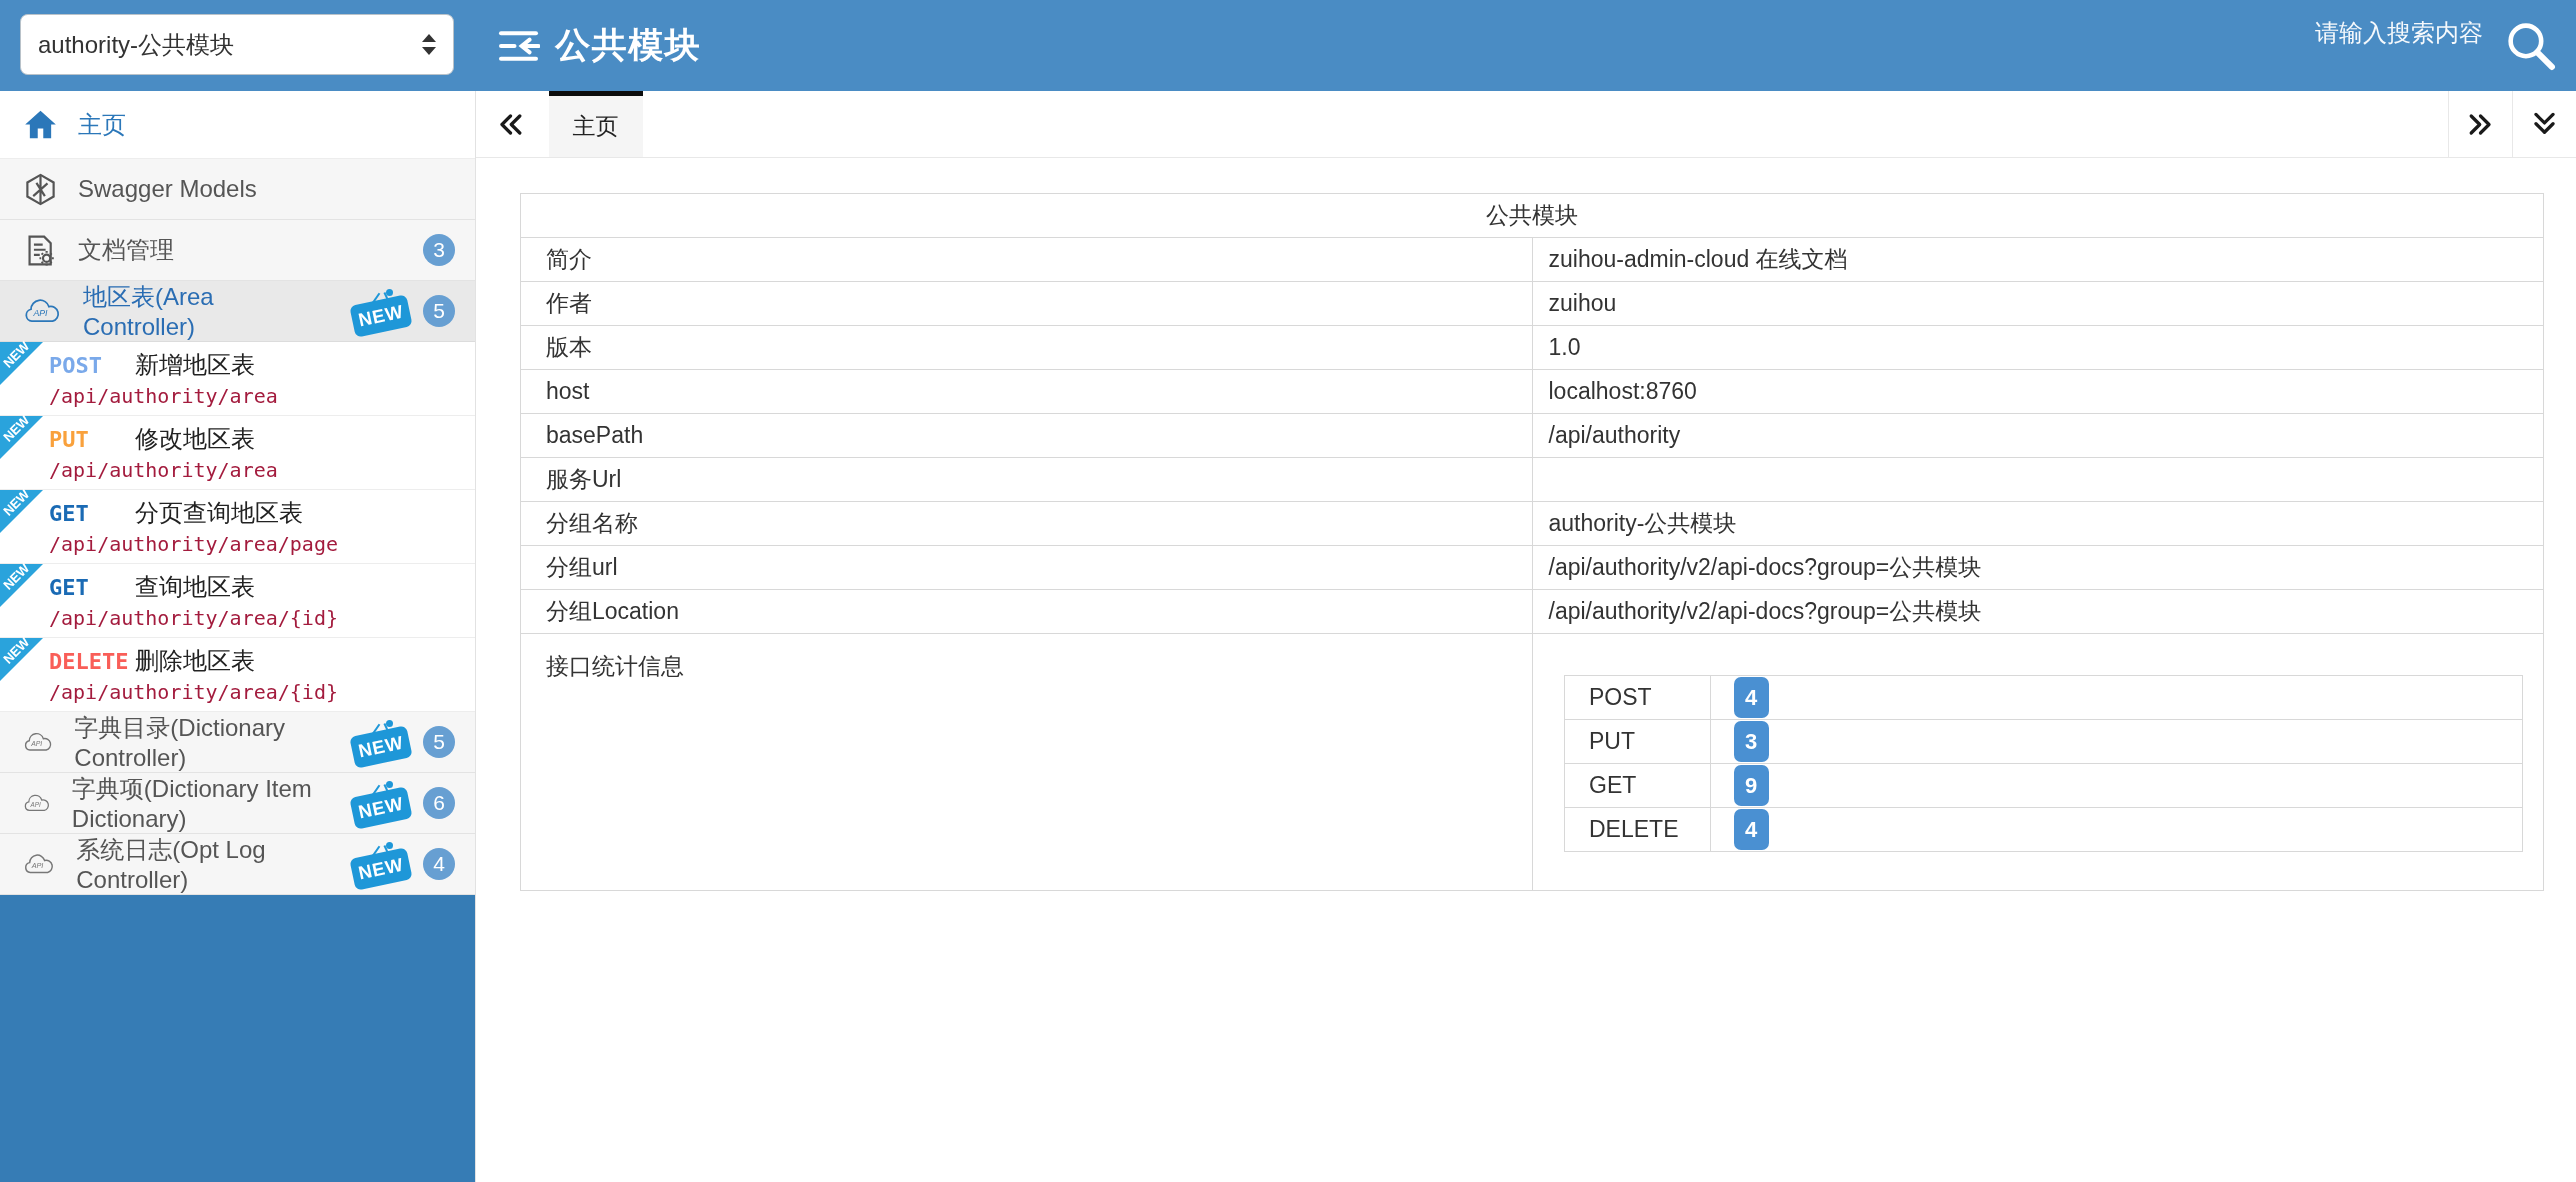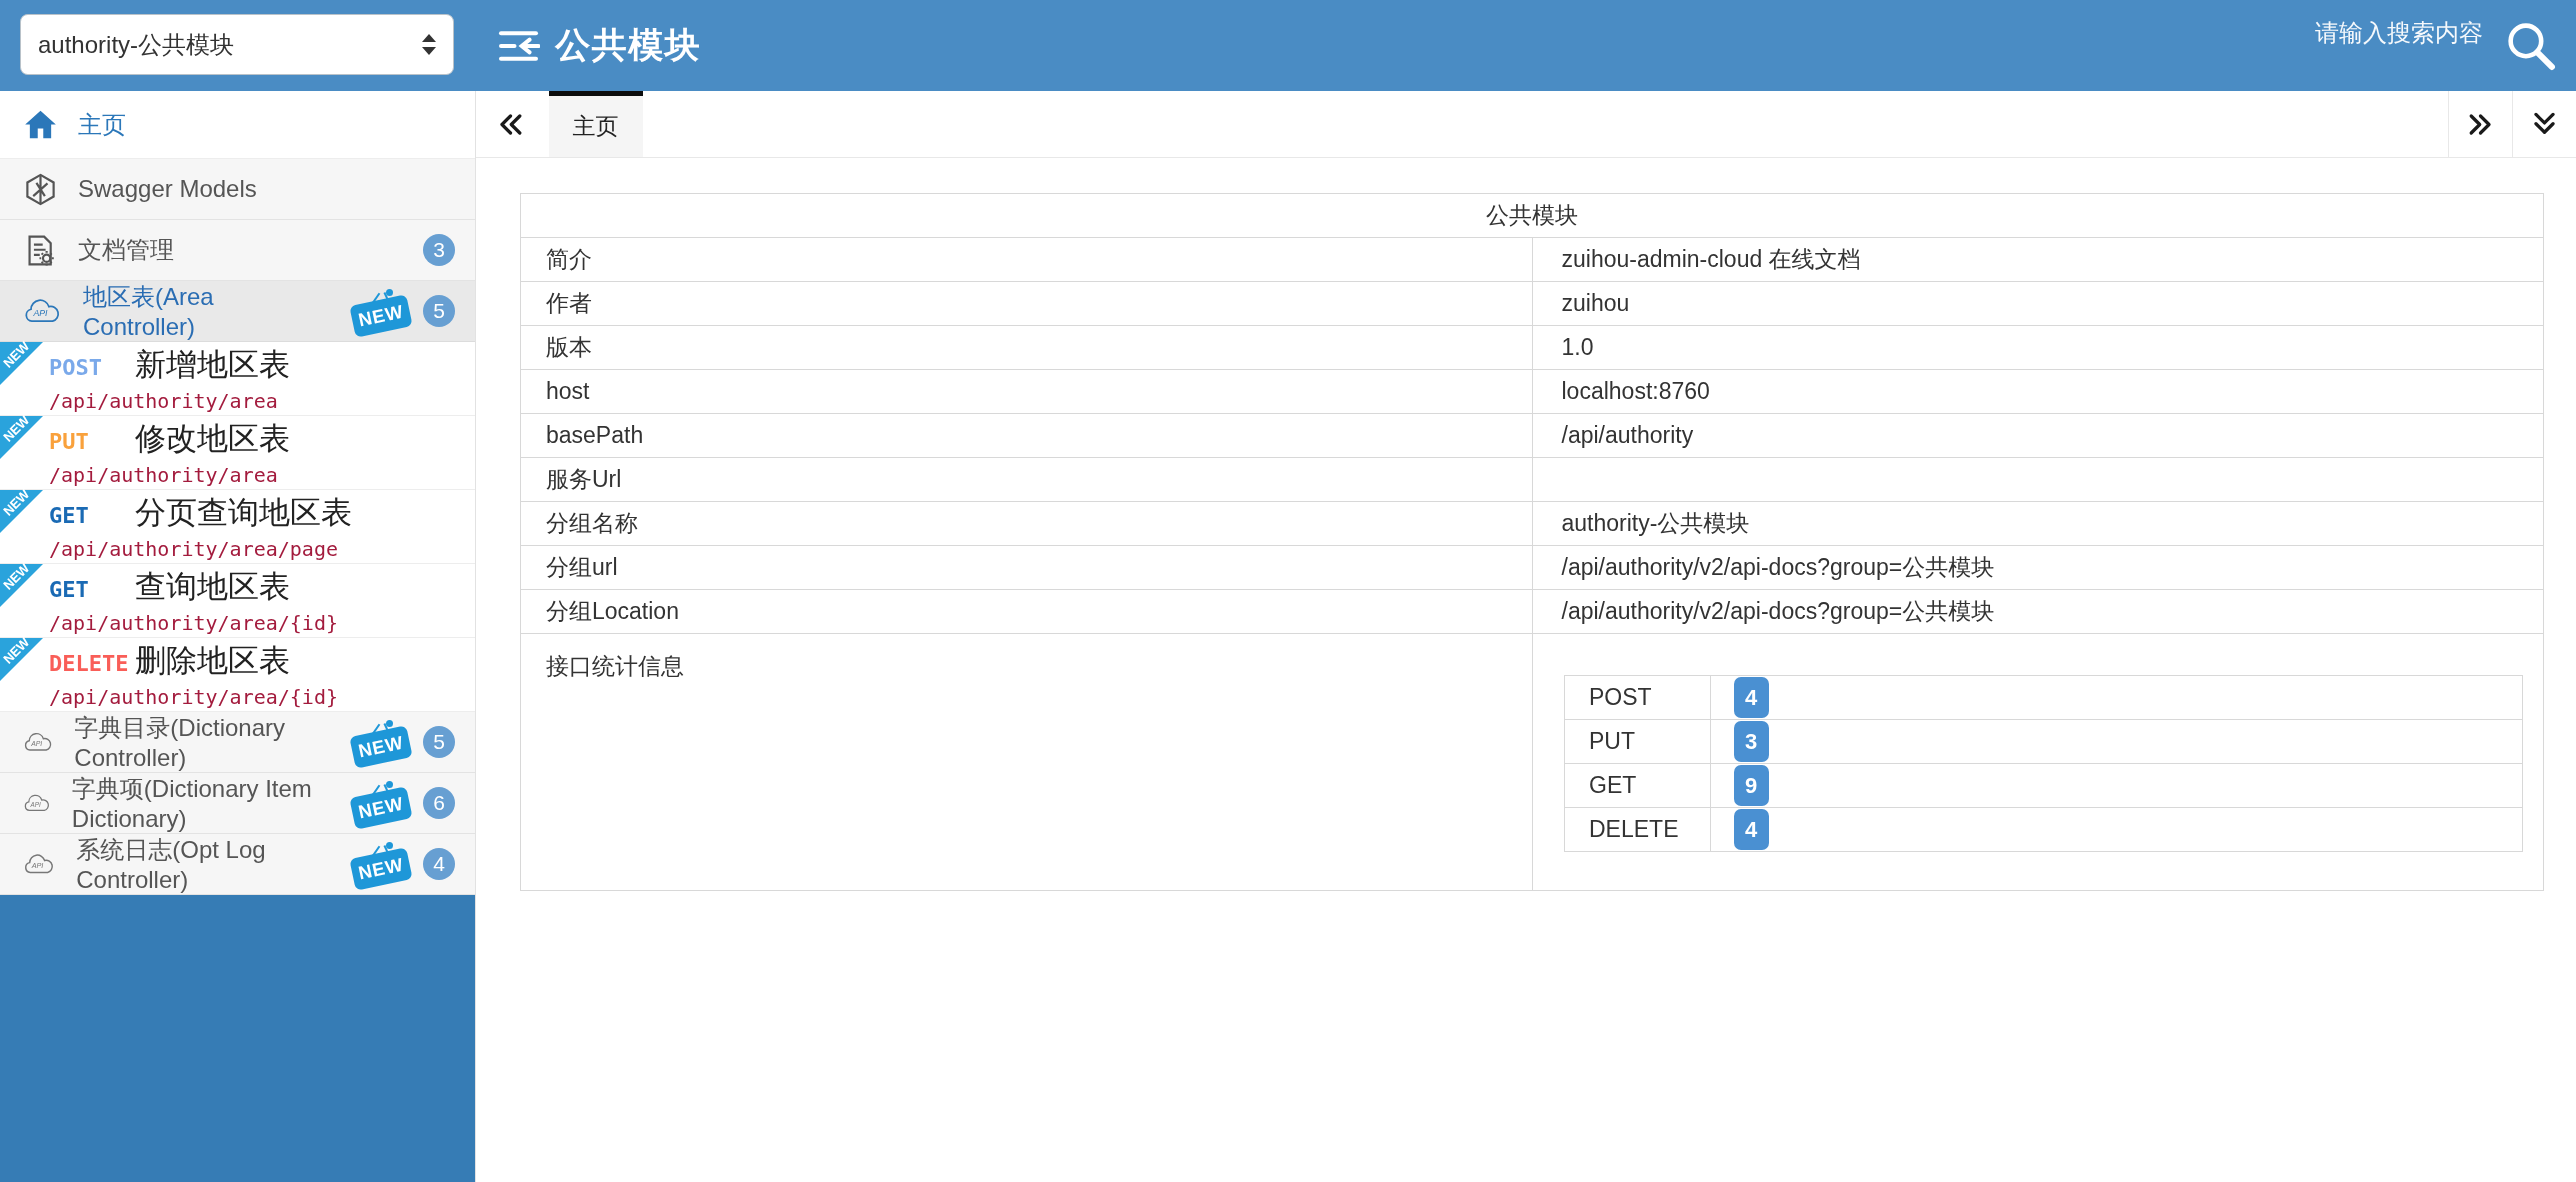--- a/index.html
+++ b/index.html
@@ -46,39 +46,39 @@
     color:#fff;font-weight:bold;font-size:18.4px;display:flex;align-items:center;justify-content:center;
     transform:rotate(-12deg);letter-spacing:0.8px;
   }
   .endpoints{position:relative;background:#fff;flex:0 0 auto;}
   .endpoints::before{content:"";position:absolute;left:28px;top:0;bottom:0;border-left:2.3px dotted #aacdea;}
   .ep{position:relative;height:74px;border-bottom:0.8px solid #ededed;display:flex;flex-direction:column;justify-content:center;
       padding-left:49px;box-sizing:border-box;gap:3.8px;background:#fff;cursor:pointer;}
   .ep .l1{display:flex;align-items:baseline;}
   .ep .method{font-family:"DejaVu Sans Mono","Liberation Mono",monospace;font-weight:bold;font-size:22px;min-width:86px;}
   .m-post{color:#7aa9ea;} .m-put{color:#f9a13c;} .m-get{color:#1a6ab4;} .m-delete{color:#f95e58;}
-  .ep .desc{font-size:31px;color:#222;}
+  .ep .desc{font-size:24px;color:#222;}
   .ep .path{font-family:"DejaVu Sans Mono","Liberation Mono",monospace;font-size:20px;color:#a31b3d;}
   .ribbon{position:absolute;left:0;top:0;width:0;height:0;border-top:43px solid #2aa3dc;border-right:43px solid transparent;}
   .ribbon span{position:absolute;top:-38px;left:0.8px;transform:rotate(-45deg);color:#fff;font-size:13px;font-weight:bold;}
   .filler{flex:1 1 auto;background:#367cb5;}
   
   .main{position:absolute;left:476px;top:91px;right:0;bottom:0;background:#fff;}
   .tabstrip{height:66px;display:flex;align-items:stretch;border-bottom:1.5px solid #e8e8e8;background:#fff;}
   .tbtn{width:68px;display:flex;align-items:center;justify-content:center;cursor:pointer;}
   .tbtn.bordered{width:63px;border-left:0.8px solid #e8e8e8;}
   .tab{margin-left:4.6px;width:94px;background:#f5f5f5;border-top:5.4px solid #0d0d0d;display:flex;align-items:center;justify-content:center;
        font-size:23px;color:#222;box-sizing:border-box;cursor:pointer;}
   .tsp{flex:1 1 auto;}
   .content{padding:35px 0 0 44px;}
   table.info{border-collapse:collapse;width:2024px;font-size:23px;color:#333;table-layout:fixed;}
   table.info td{border:0.8px solid #d8d8d8;height:44px;box-sizing:border-box;}
   table.info .ttl{text-align:center;}
   table.info .lbl{width:557px;padding-left:25px;}
-  table.info .val{padding-left:29px;}
+  table.info .val{padding-left:16px;}
   table.info .stats-lbl{vertical-align:top;padding-top:17px;}
   table.info .stats-cell{padding:41px 20px 38px 31px;vertical-align:top;}
   table.stats{border-collapse:collapse;width:100%;font-size:23px;color:#333;}
   table.stats td{border:0.8px solid #d8d8d8;height:44px;box-sizing:border-box;}
   table.stats .m{width:146px;padding-left:24.5px;}
   table.stats .c{padding-left:23px;}
   .cbadge{display:inline-flex;width:35px;height:41px;border-radius:7px;background:#4a90d2;color:#fff;font-weight:bold;
           font-size:22px;align-items:center;justify-content:center;vertical-align:middle;}
 </style>
 </head>

